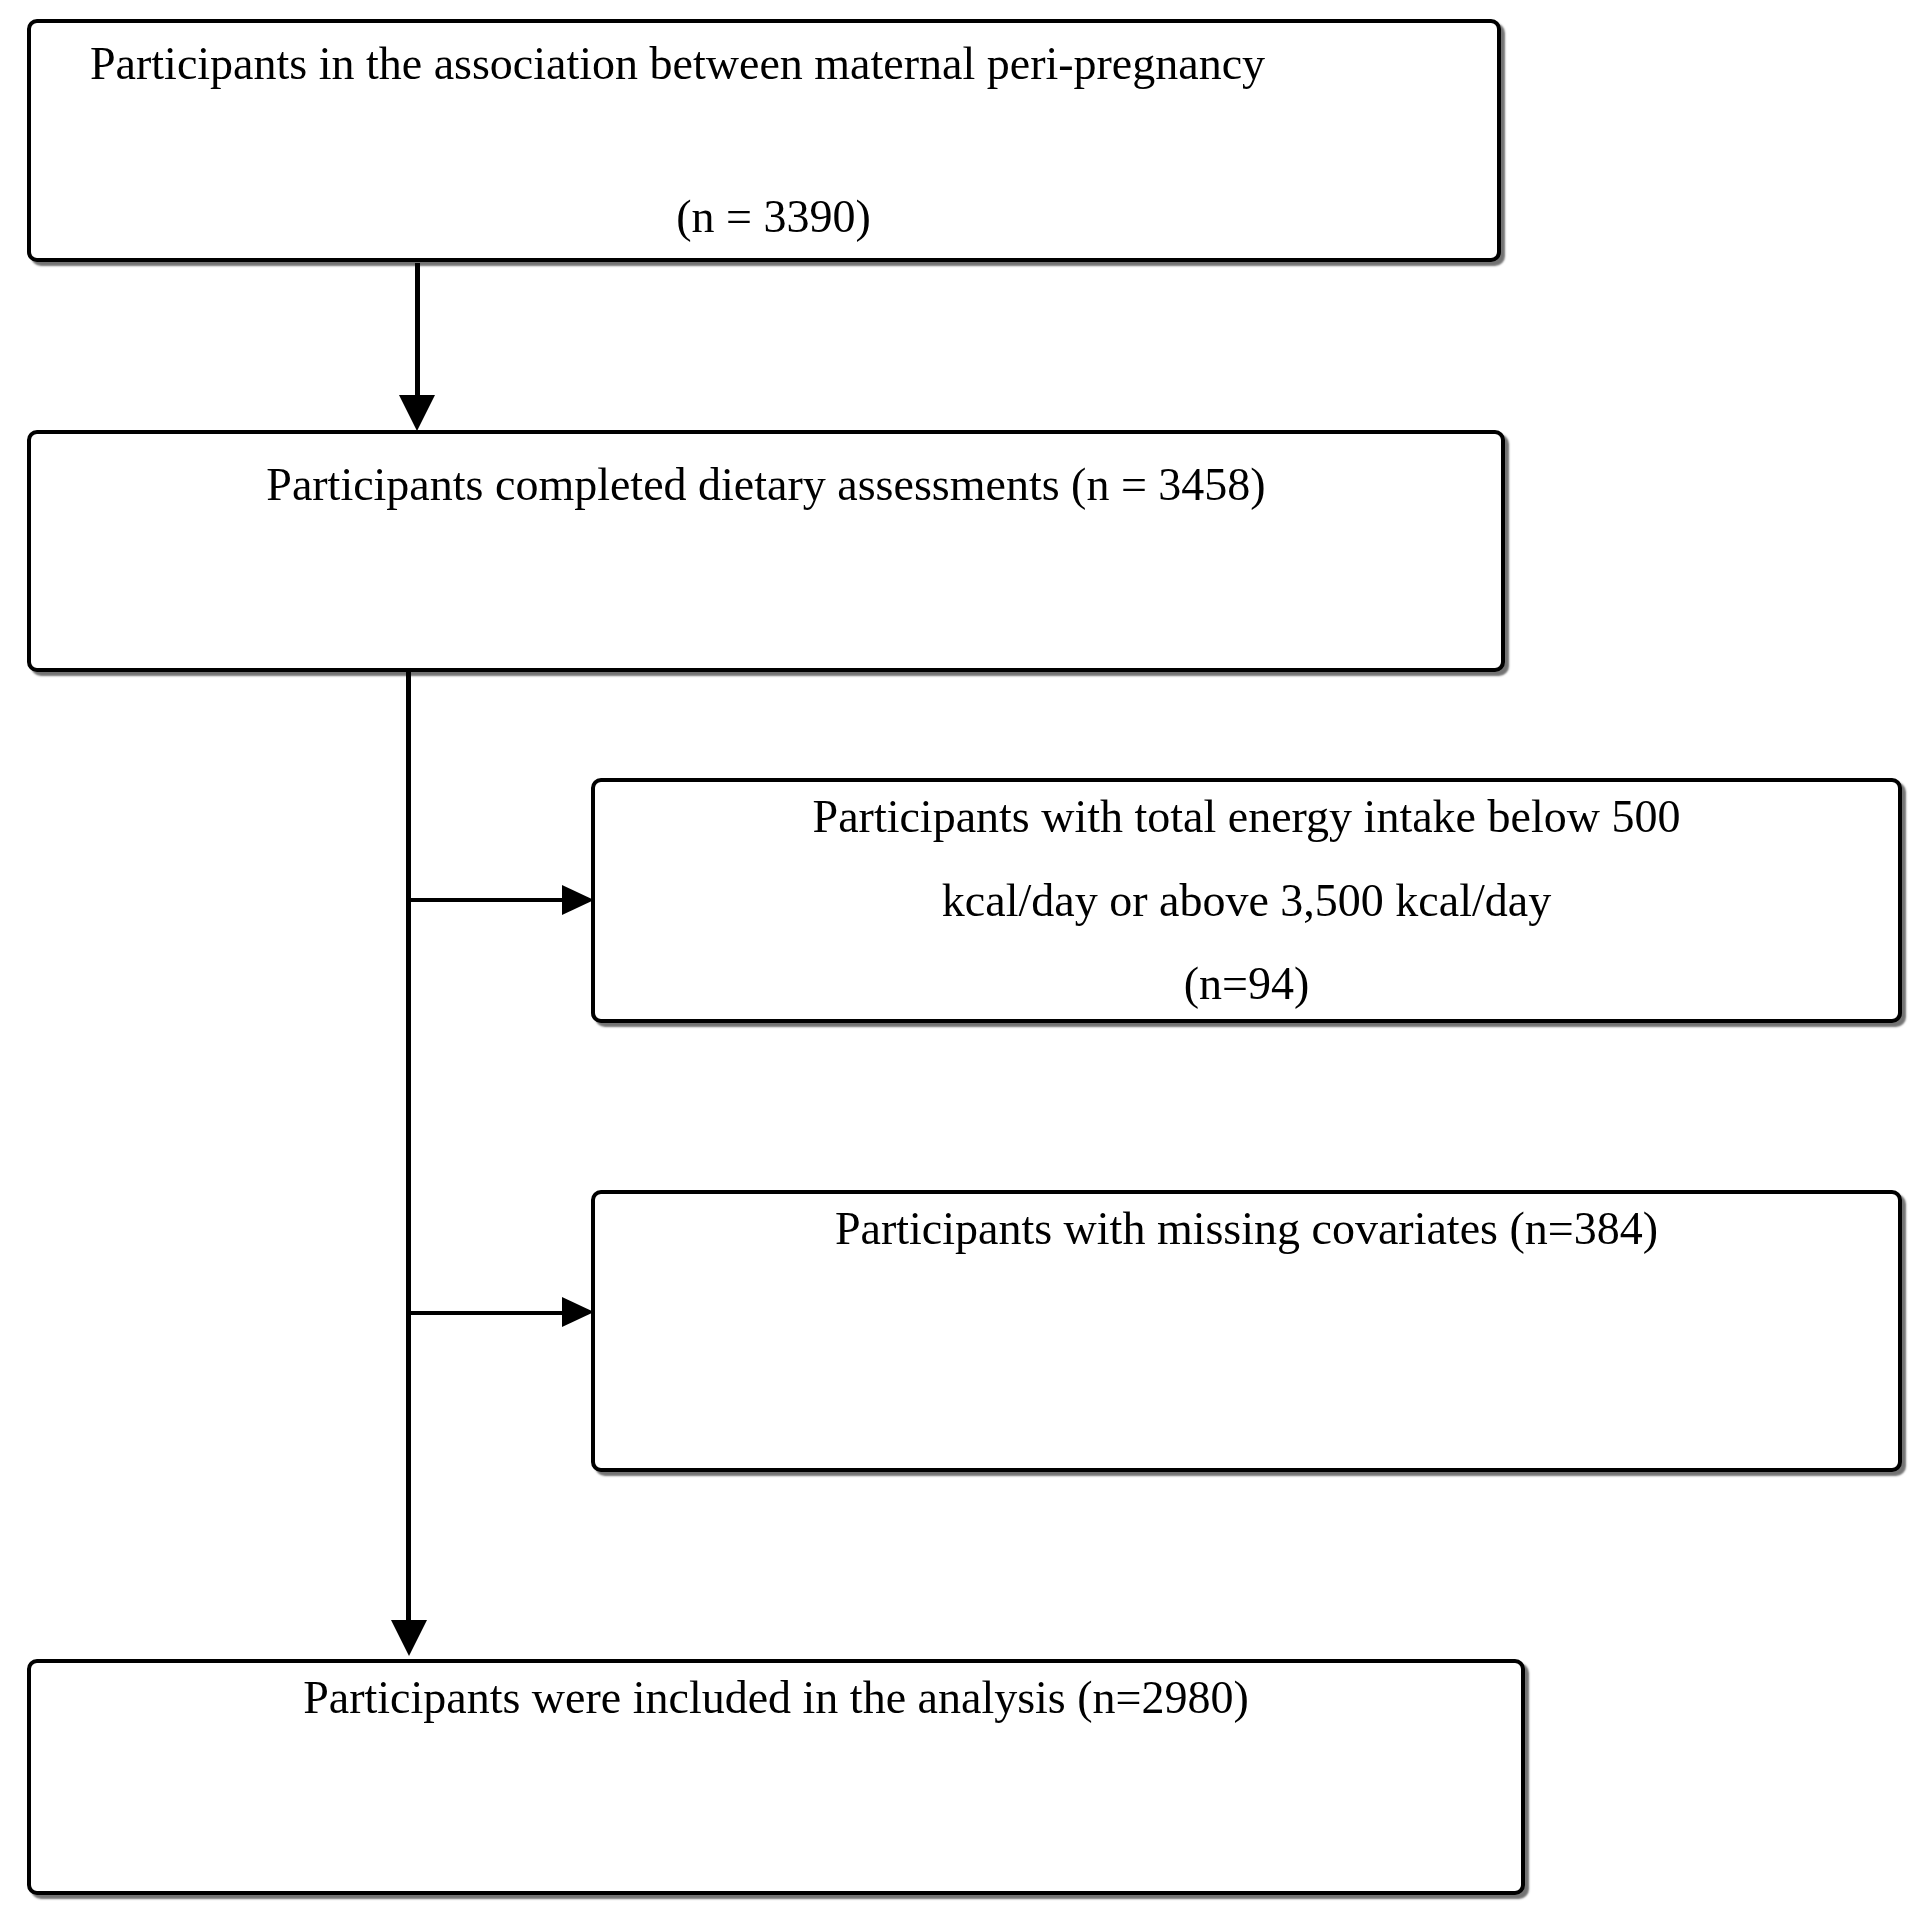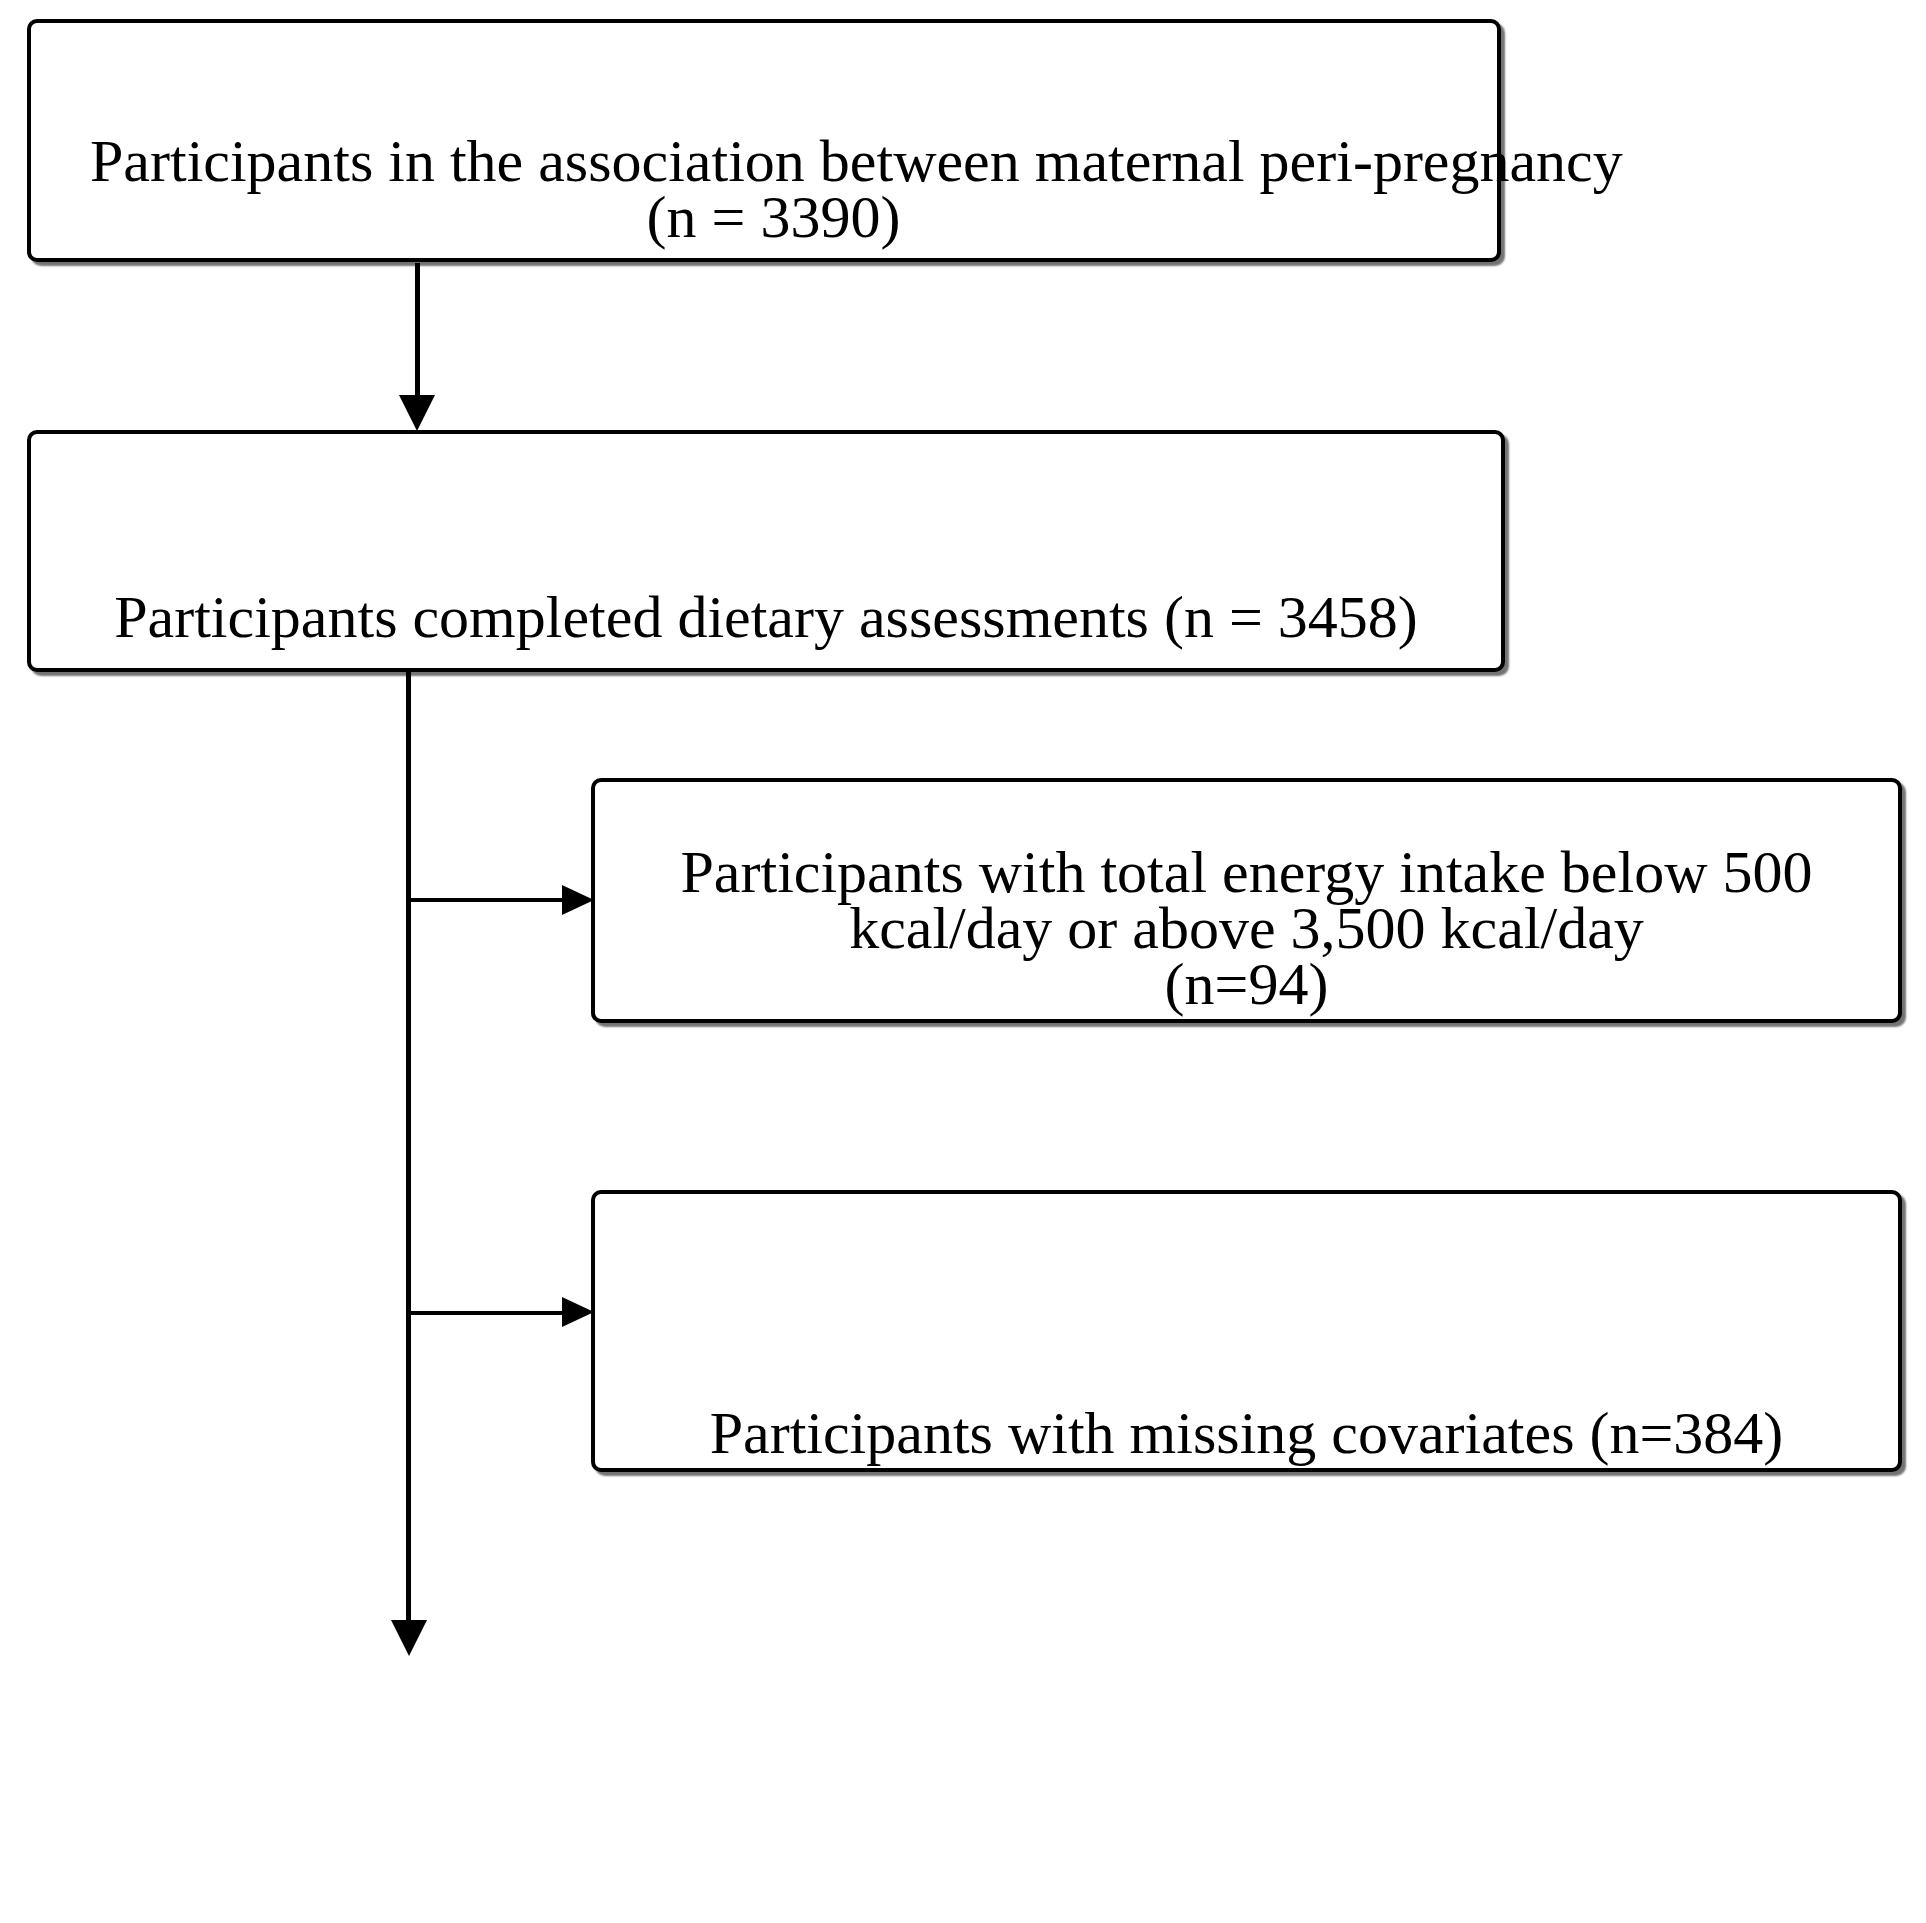--- a/index.html
+++ b/index.html
@@ -18,22 +18,22 @@
   }
   .node {
     position: absolute;
     box-sizing: border-box;
     border: 4.7px solid #000000;
     border-radius: 10px;
     background: #ffffff;
     box-shadow: 4px 4px 2px rgba(0,0,0,0.55);
     display: flex;
     flex-direction: column;
-    justify-content: flex-end;
-    font-size: 60px;
+    justify-content: space-between;
+    font-size: 46px;
     line-height: 56px;
   }
   .node .line {
     white-space: nowrap;
   }
   .align-left   { text-align: left; }
   .align-center { text-align: center; }
 
   
   #box-study      { left: 27px;  top: 19px;   width: 1474px; height: 243px; padding: 13.4px 40px 13.4px 59px; }
@@ -99,15 +99,18 @@
     <div class="line align-center">kcal/day or above 3,500 kcal/day</div>
     <div class="line align-center">(n=94)</div>
   </div>
 
   <div class="hline" id="connector-branch-covariates"></div>
   <div class="arrow-right" id="arrowhead-branch-covariates"></div>
   <div class="node" id="box-covariates">
     <div class="line align-center">Participants with missing covariates (n=384)</div>
   </div>
 
+  <div class="node" id="box-included">
+    <div class="line align-center">Participants were included in the analysis (n=2980)</div>
+  </div>
 
 </div>
 
 
 </body></html>

